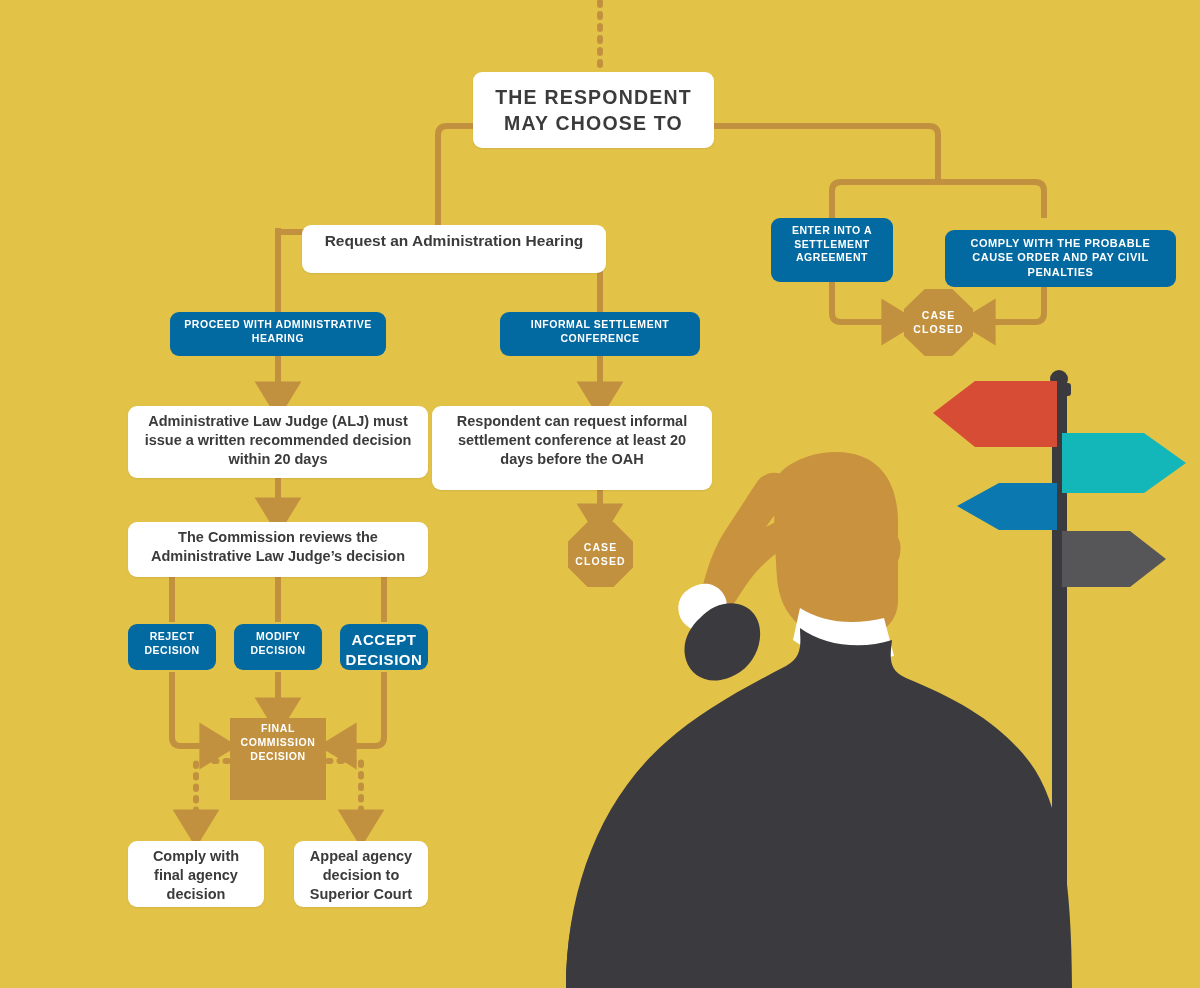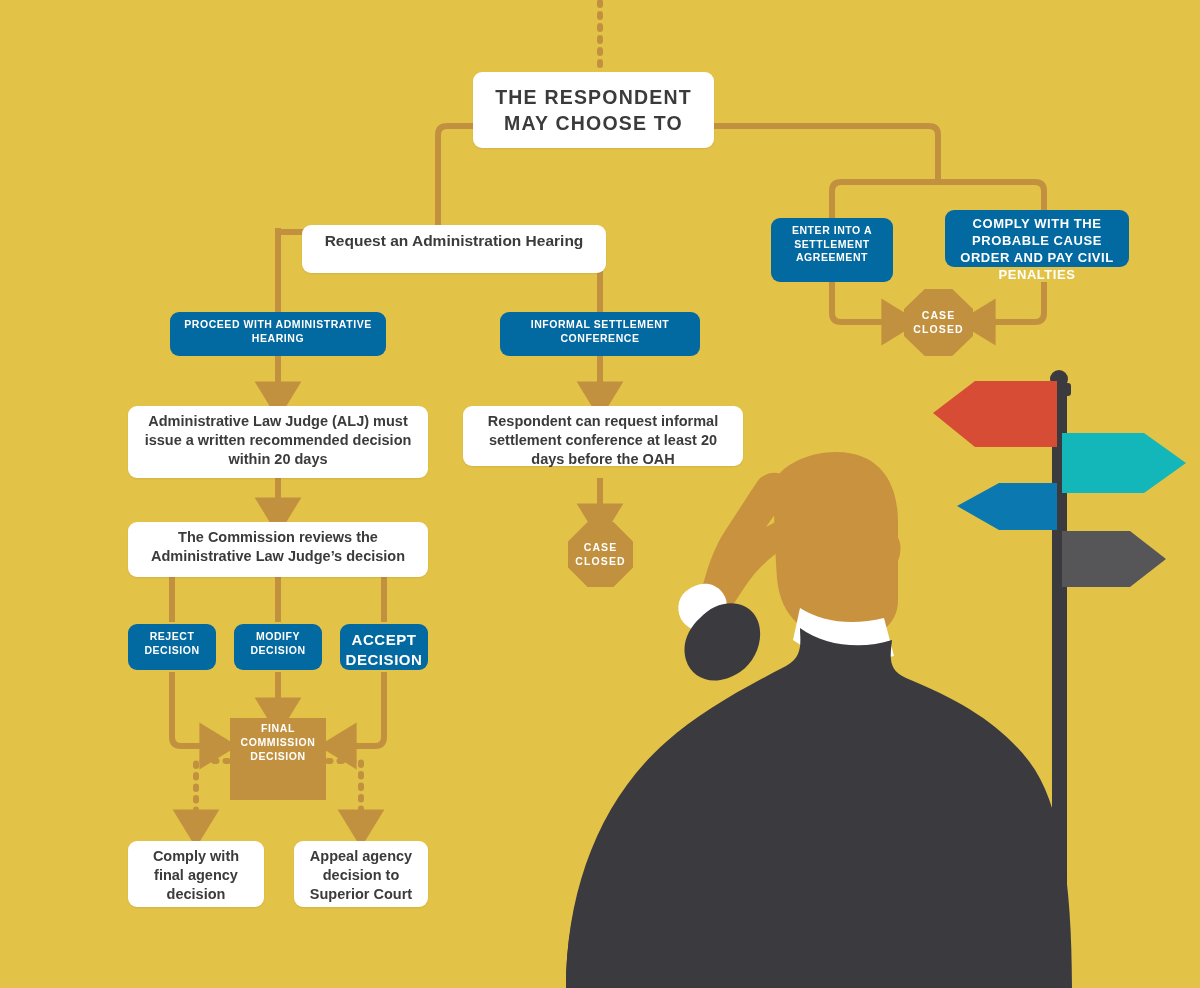--- a/index.html
+++ b/index.html
@@ -174,41 +174,41 @@
   </div>
 
   <div class="node card-white" style="left:302px; top:225px; width:304px; height:48px; font-size:15.5px;">
     <span>Request an Administration Hearing</span>
   </div>
 
   <div class="node card-dark" style="left:771px; top:218px; width:122px; height:64px; font-size:10.5px;">
     <span>ENTER INTO A SETTLEMENT AGREEMENT</span>
   </div>
 
-  <div class="node card-dark" style="left:945px; top:210px; width:184px; height:57px; font-size:13px;">
+  <div class="node card-dark" style="left:945px; top:230px; width:231px; height:57px; font-size:11px;">
     <span>COMPLY WITH THE PROBABLE CAUSE ORDER AND PAY CIVIL PENALTIES</span>
   </div>
 
   <div class="node octagon" style="left:904px; top:289px; width:69px; height:67px; flex-direction:column;">
     <span>CASE CLOSED</span>
   </div>
 
   <div class="node card-dark" style="left:170px; top:312px; width:216px; height:44px; font-size:10.5px;">
     <span>PROCEED WITH ADMINISTRATIVE HEARING</span>
   </div>
 
   <div class="node card-dark" style="left:500px; top:312px; width:200px; height:44px; font-size:10.5px;">
     <span>INFORMAL SETTLEMENT CONFERENCE</span>
   </div>
 
   <div class="node card-white" style="left:128px; top:406px; width:300px; height:72px; font-size:14.5px;">
     <span>Administrative Law Judge (ALJ) must issue a written recommended decision within 20 days</span>
   </div>
 
-  <div class="node card-white" style="left:463px; top:406px; width:280px; height:60px; font-size:14.5px;">
+  <div class="node card-white" style="left:432px; top:406px; width:280px; height:84px; font-size:14.5px;">
     <span>Respondent can request informal settlement conference at least 20 days before the OAH</span>
   </div>
 
   <div class="node card-white" style="left:128px; top:522px; width:300px; height:55px; font-size:14.5px;">
     <span>The Commission reviews the Administrative Law Judge’s decision</span>
   </div>
 
   <div class="node octagon" style="left:568px; top:522px; width:65px; height:65px; flex-direction:column;">
     <span>CASE CLOSED</span>
   </div>

